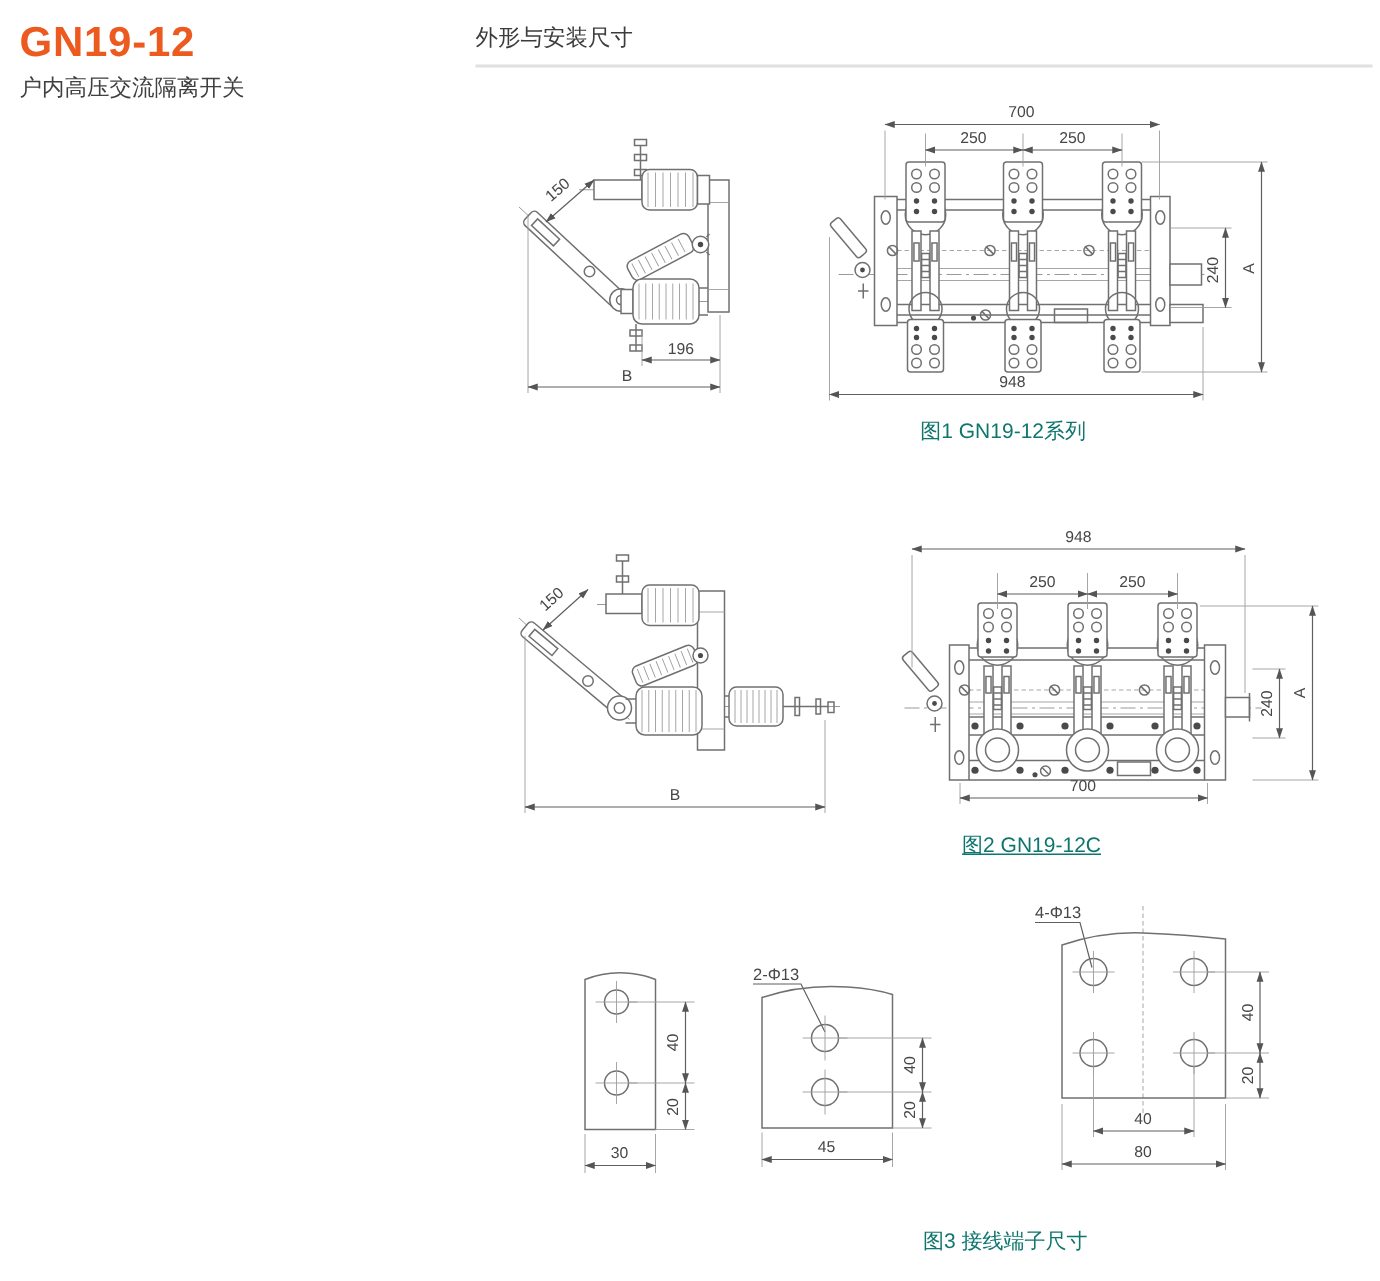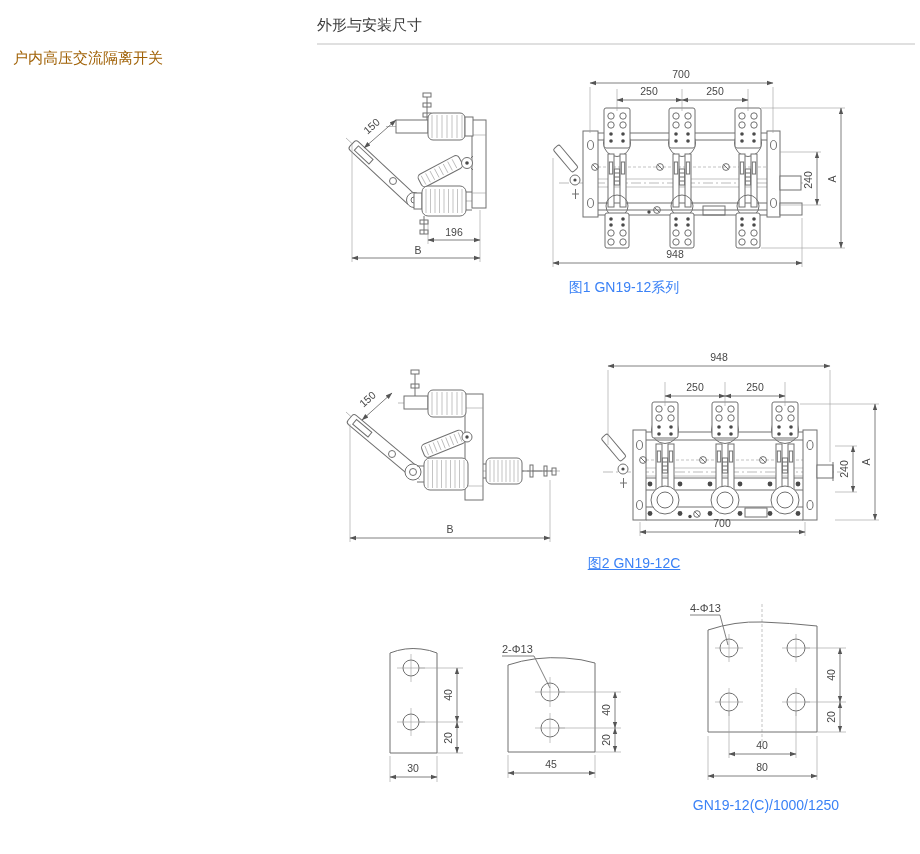--- a/index.html
+++ b/index.html
@@ -1,39 +1,40 @@
 <!DOCTYPE html>
 <html><head>
 <meta charset="utf-8">
 <style>
   html,body{margin:0;padding:0;background:#ffffff;}
   .page{position:relative;width:920px;height:854px;background:#fff;
         font-family:"Liberation Sans",sans-serif;overflow:hidden;}
   .abs{position:absolute;}
   .title{font-size:28px;font-weight:bold;color:#ed5a1f;letter-spacing:.5px;}
-  .subtitle{font-size:15px;color:#a16207;text-align:center;}
+  .subtitle{font-size:15px;color:#404040;text-align:center;}
   .heading{font-size:15px;color:#3c3c3c;text-align:right;}
   .rule{background:#e0e0e0;height:2px;}
-  .cap{font-size:14px;color:#3b82f6;text-align:center;width:200px;}
+  .cap{font-size:14px;color:#0f766e;text-align:right;width:200px;}
   svg .s{stroke:#707070;fill:none;stroke-width:1;}
   svg .sf{fill:#fff;stroke:#707070;stroke-width:1;}
   svg .t{stroke:#9c9c9c;fill:none;stroke-width:.6;}
   svg .dd{stroke-dasharray:3 2;}
   svg .cl{stroke:#8f8f8f;fill:none;stroke-width:.6;stroke-dasharray:10 3 2 3;}
   svg .arr,svg .d{stroke:#5f5f5f;fill:none;stroke-width:.8;}
   svg .dot{fill:#4a4a4a;stroke:none;}
   svg text.dt{font-size:10.5px;fill:#474747;text-anchor:middle;
               font-family:"Liberation Sans",sans-serif;}
   svg text.lbl{font-size:11px;fill:#474747;font-family:"Liberation Sans",sans-serif;}
 </style>
 </head>
 <body>
 
 <div class="page">
 
+  <div class="abs title" style="left:13px;top:12px;">GN19-12</div>
   <div class="abs subtitle" style="left:13px;top:49px;">户内高压交流隔离开关</div>
   <div class="abs heading" style="left:317px;top:16px;">外形与安装尺寸</div>
   <div class="abs rule" style="left:317px;top:43px;width:598px;"></div>
 
   <svg class="abs drawing" style="left:340px;top:80px;" width="150" height="190" viewBox="0 0 150 190">
       <defs>
         <marker id="arr0" viewBox="0 0 10 10" refX="9" refY="5" markerWidth="9" markerHeight="9" orient="auto-start-reverse">
           <path d="M0,1.8 L9.5,5 L0,8.2 Z" fill="#555"></path>
         </marker>
       </defs>
@@ -375,15 +376,15 @@
     <line class="arr" x1="150" y1="50" x2="150" y2="104" marker-start="url(#arr6)" marker-end="url(#arr6)"></line>
     <text class="dt" x="145" y="77" transform="rotate(-90 145 77)">40</text>
     <line class="arr" x1="150" y1="104" x2="150" y2="134" marker-start="url(#arr6)" marker-end="url(#arr6)"></line>
     <text class="dt" x="145" y="119" transform="rotate(-90 145 119)">20</text>
     <line class="arr" x1="39" y1="156" x2="106" y2="156" marker-start="url(#arr6)" marker-end="url(#arr6)"></line>
     <text class="dt" x="72" y="151">40</text>
     <line class="arr" x1="18" y1="178" x2="127" y2="178" marker-start="url(#arr6)" marker-end="url(#arr6)"></line>
     <text class="dt" x="72" y="173">80</text>
   </svg>
 
-  <div class="abs cap" style="left:666px;top:797px;">GN19-12(C)/1000/1250</div>
+  <div class="abs cap" style="left:525px;top:819px;">图3 接线端子尺寸</div>
 
 </div>
 
 </body></html>

